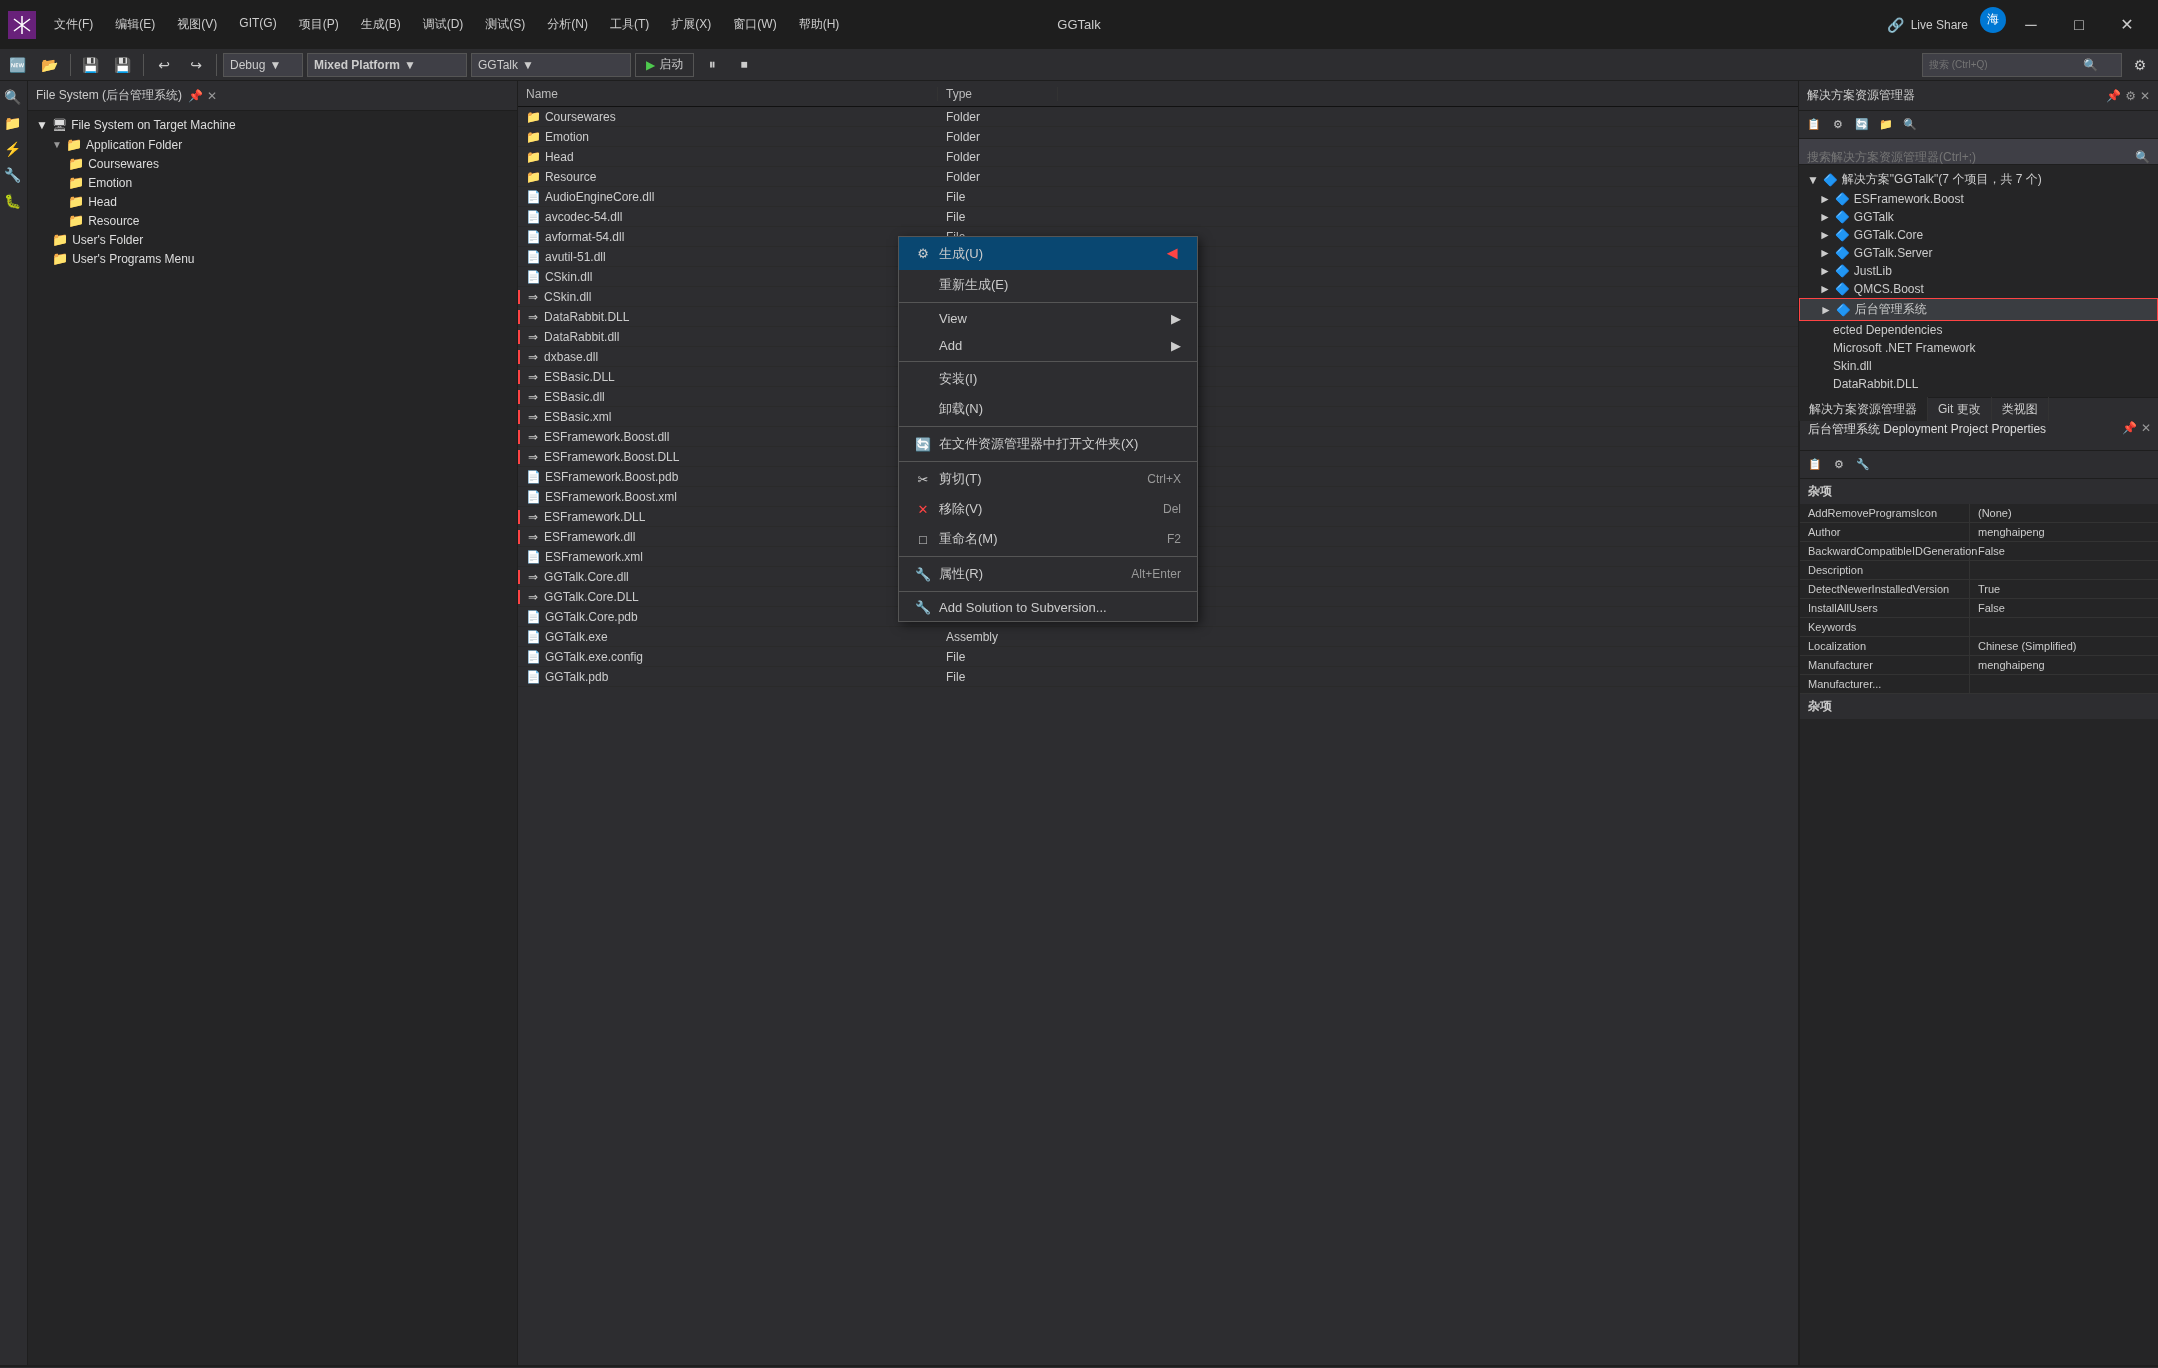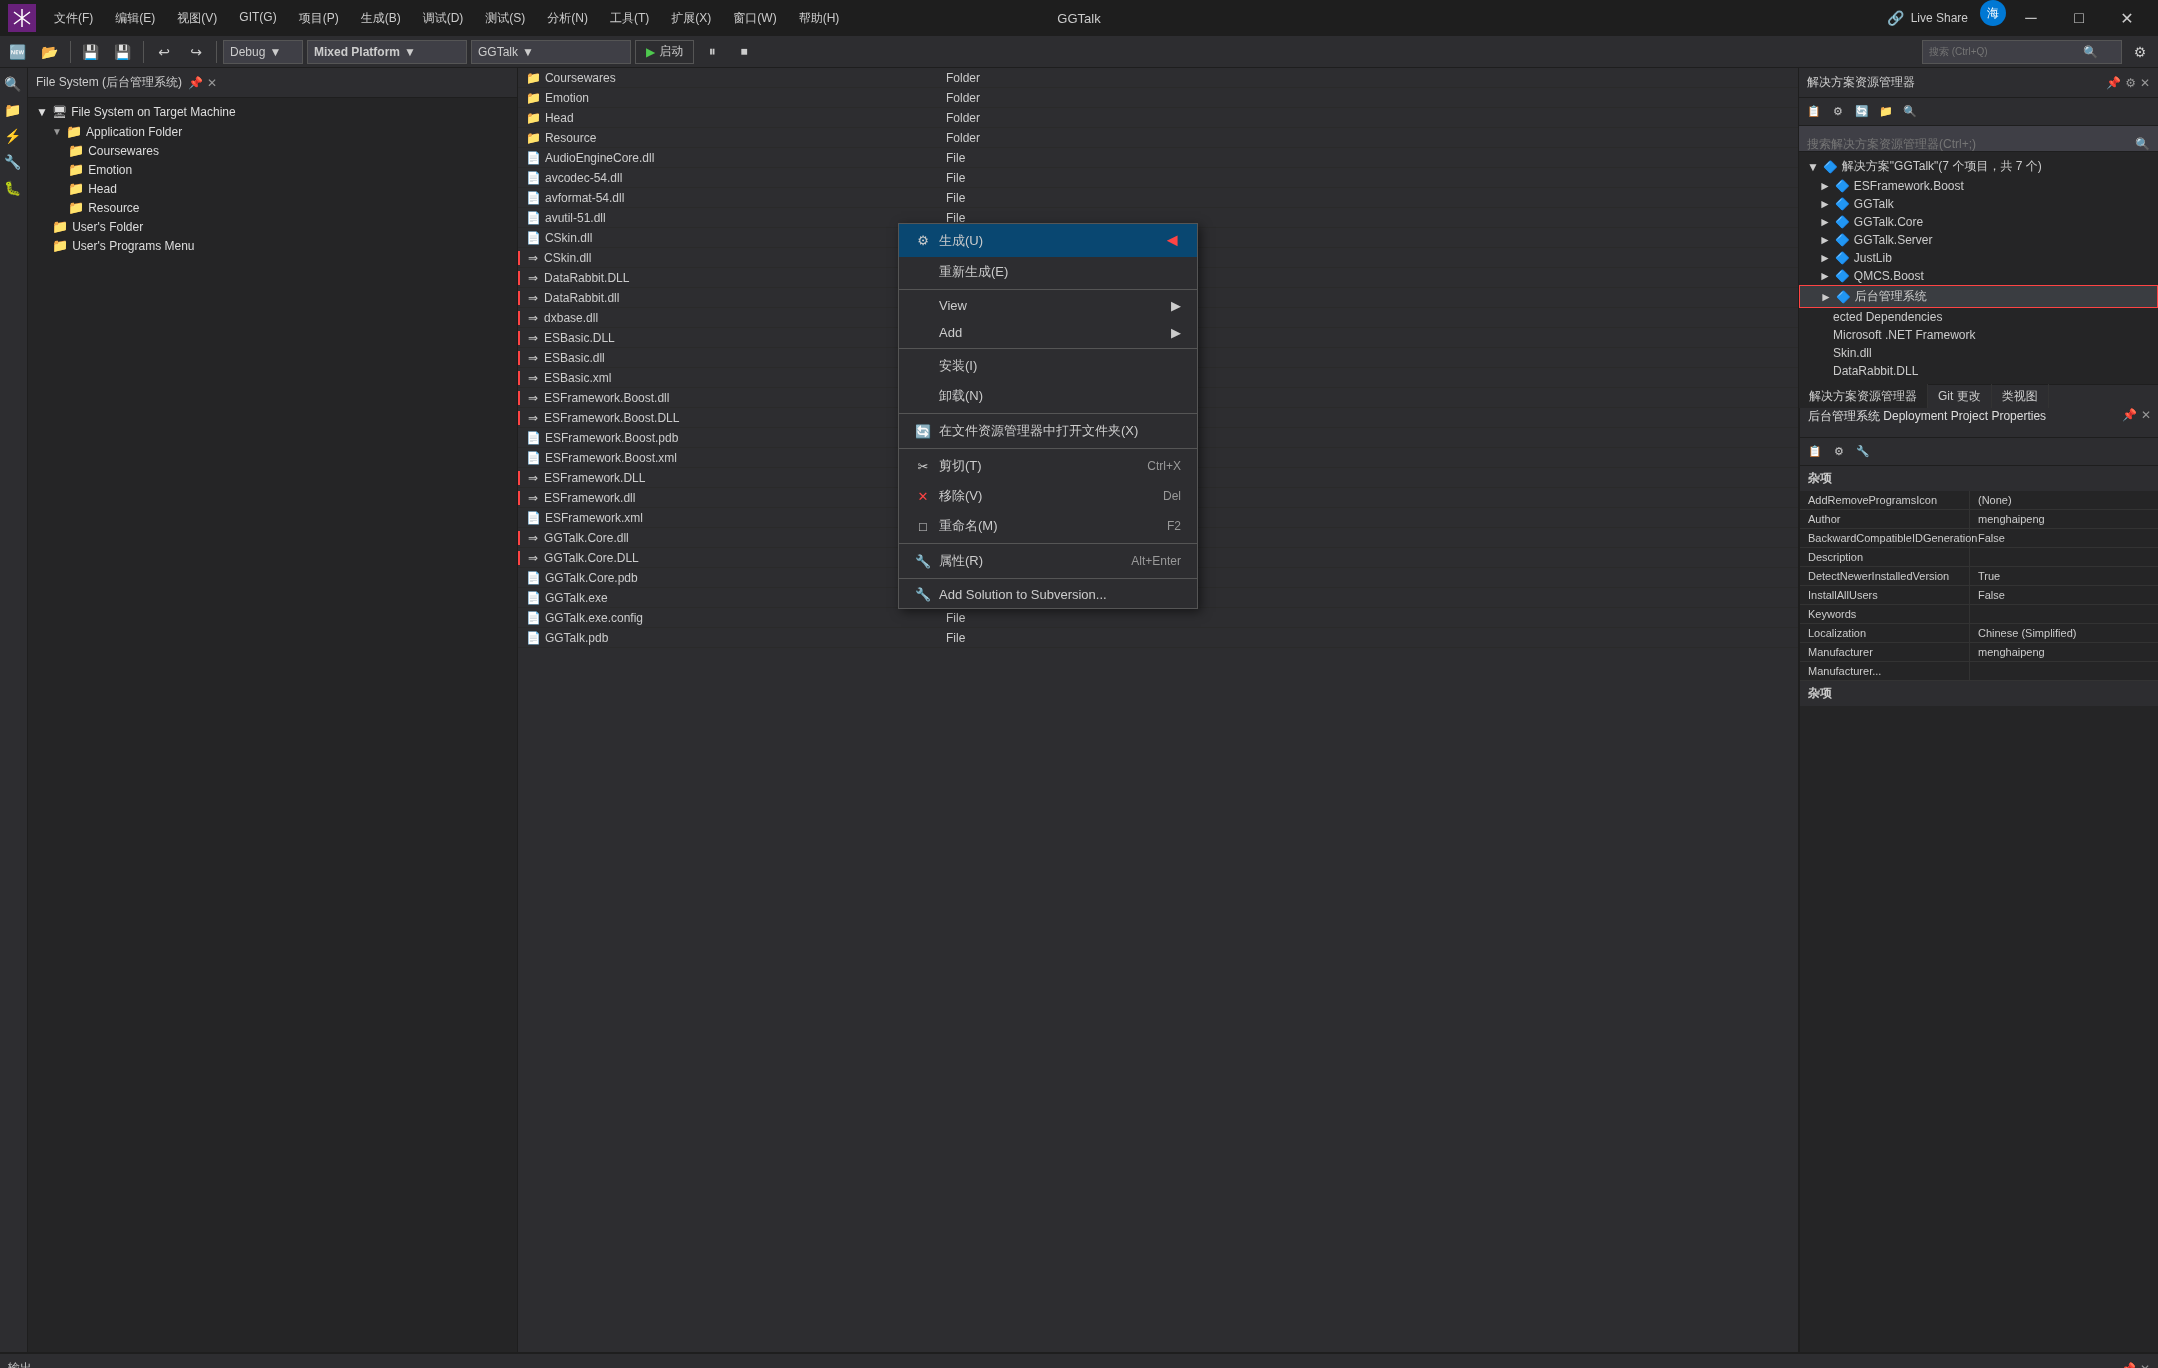--- a/index.html
+++ b/index.html
@@ -9,21 +9,21 @@
       background: #2d2d30;
       color: #ddd;
       width: 2158px;
       height: 1368px;
       overflow: hidden;
       position: relative;
     }
 
     
     .title-bar {
-      height: 36px;
+      height: 49px;
       background: #1e1e1e;
       display: flex;
       align-items: center;
       padding: 0 8px;
       gap: 8px;
       position: relative;
     }
     .title-bar .logo {
       width: 28px; height: 28px;
       background: #68217a;
@@ -473,20 +473,24 @@
         <span>User's Folder</span>
       </div>
       <div class="tree-item" style="padding-left:24px">
         <span class="folder-icon">📁</span>
         <span>User's Programs Menu</span>
       </div>
     </div>
   </div>
 
   <div style="flex:1; display:flex; flex-direction:column; position:relative; overflow:hidden;">
+    <div class="file-list-header">
+      <span class="col-header name">Name</span>
+      <span class="col-header type">Type</span>
+    </div>
     <div class="file-list-content">
 
       <div class="file-row">
         <div class="file-name">
             <span class="file-icon-folder">📁</span>
             <span>Coursewares</span>
           </div>
         <div class="file-type">Folder</div>
       </div>
       <div class="file-row">

